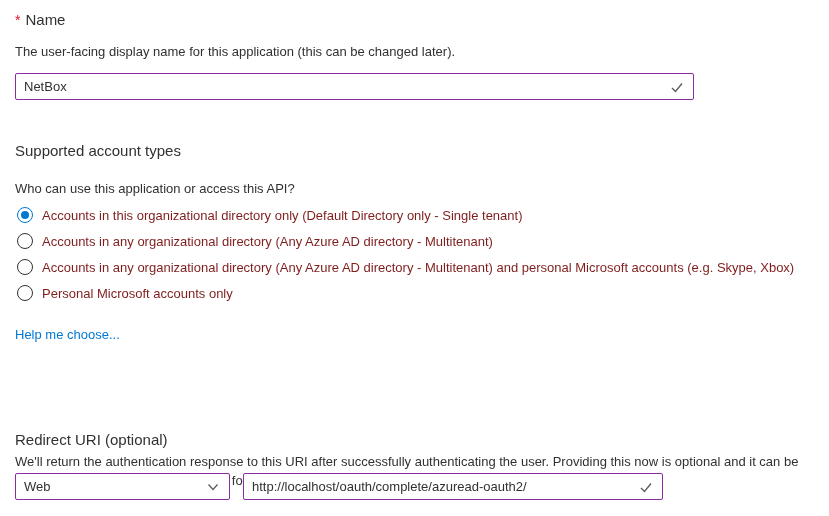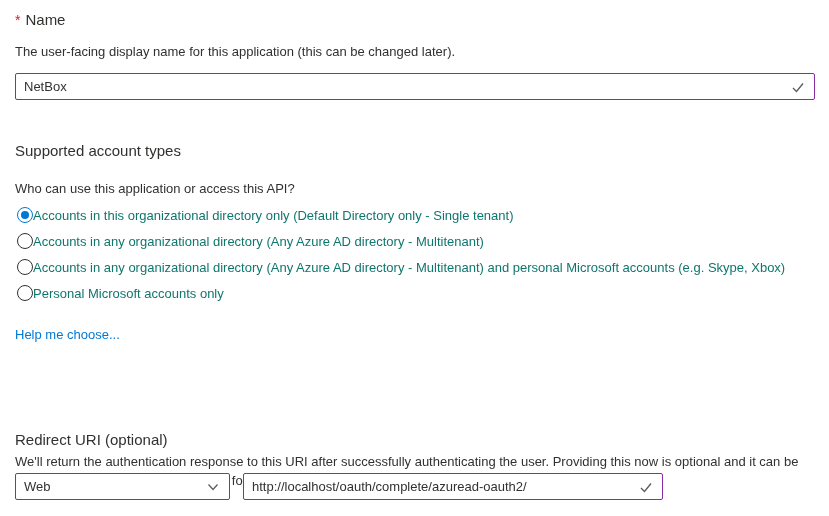--- a/index.html
+++ b/index.html
@@ -85,21 +85,22 @@
   .radio-dot {
     width: 8px;
     height: 8px;
     border-radius: 50%;
     background: #0078d4;
     display: none;
   }
   .radio-row.selected .radio-dot { display: block; }
   .radio-label {
     font-size: 13px;
-    color: #0f766e;
+    color: #7f1d1d;
+    margin-left: 9px;
     white-space: nowrap;
   }
 
   .link {
     font-size: 13px;
     color: #0078d4;
     text-decoration: none;
     cursor: pointer;
     white-space: nowrap;
   }
@@ -127,21 +128,21 @@
 <body>
 
 <div class="page">
 
   <div class="abs section-title" style="left:15px; top:10px;">
     <span class="required-marker">*</span><span>Name</span>
   </div>
 
   <div class="abs desc-text" style="left:15px; top:42px;">The user-facing display name for this application (this can be changed later).</div>
 
-  <div class="abs text-field" style="left:15px; top:73px; width:800px;">
+  <div class="abs text-field" style="left:15px; top:73px; width:679px;">
     <input type="text" value="NetBox" style="">
     <span class="field-icon">
       <svg width="14" height="14" viewBox="0 0 14 14">
           <polyline points="2,8 5.5,11.5 12,3.5" fill="none" stroke="#605e5c" stroke-width="1.4"></polyline>
         </svg>
     </span>
   </div>
 
   <div class="abs section-title" style="left:15px; top:141px;">Supported account types</div>
 

